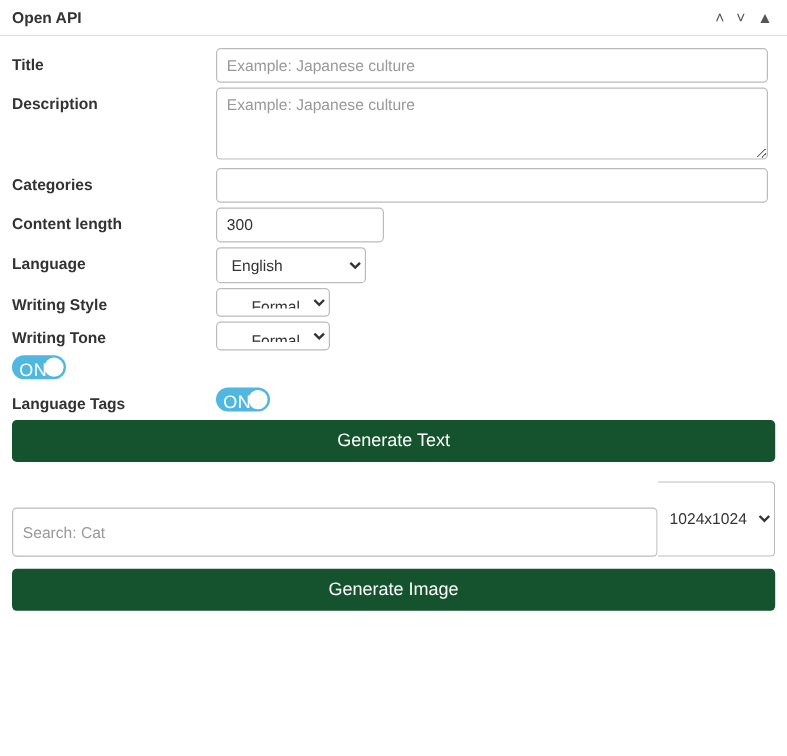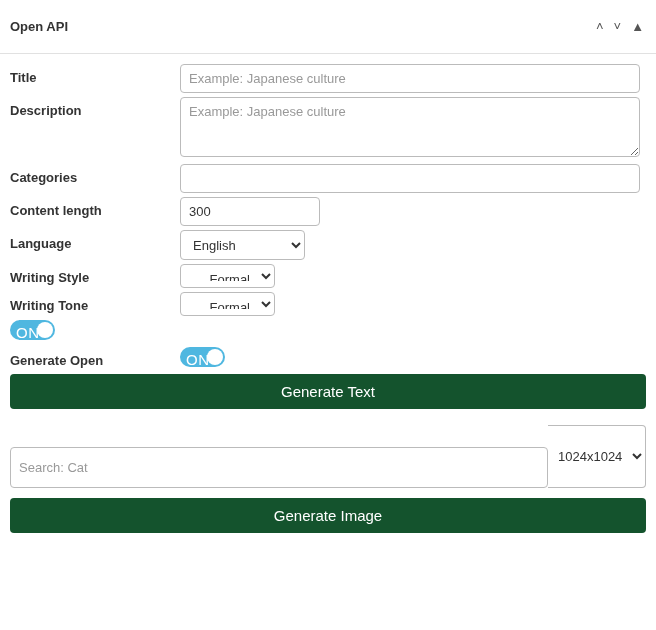--- a/index.html
+++ b/index.html
@@ -7,21 +7,21 @@
   width: 656px;
   height: 630px;
   font-family: -apple-system, BlinkMacSystemFont, "Segoe UI", Arial, sans-serif;
   font-size: 13px;
   color: #333;
   background: #fff;
 }
 .panel-header {
   display: flex;
   align-items: center;
-  padding: 18px 10px;
+  padding: 6px 10px;
   border-bottom: 1px solid #e1e1e1;
 }
 .panel-title {
   font-weight: 600;
   font-size: 13px;
   flex: 1;
 }
 .panel-controls {
   display: flex;
   gap: 6px;
@@ -199,21 +199,21 @@
   <div class="form-row">
     <div class="field">
       <div class="toggle">
         <span class="lbl">ON</span>
         <span class="knob"></span>
       </div>
     </div>
   </div>
 
   <div class="form-row">
-    <div class="label">Generate Open</div>
+    <div class="label">Language Tags</div>
     <div class="field">
       <div class="toggle">
         <span class="lbl">ON</span>
         <span class="knob"></span>
       </div>
     </div>
   </div>
 
   <button class="btn-primary">Generate Text</button>
 

